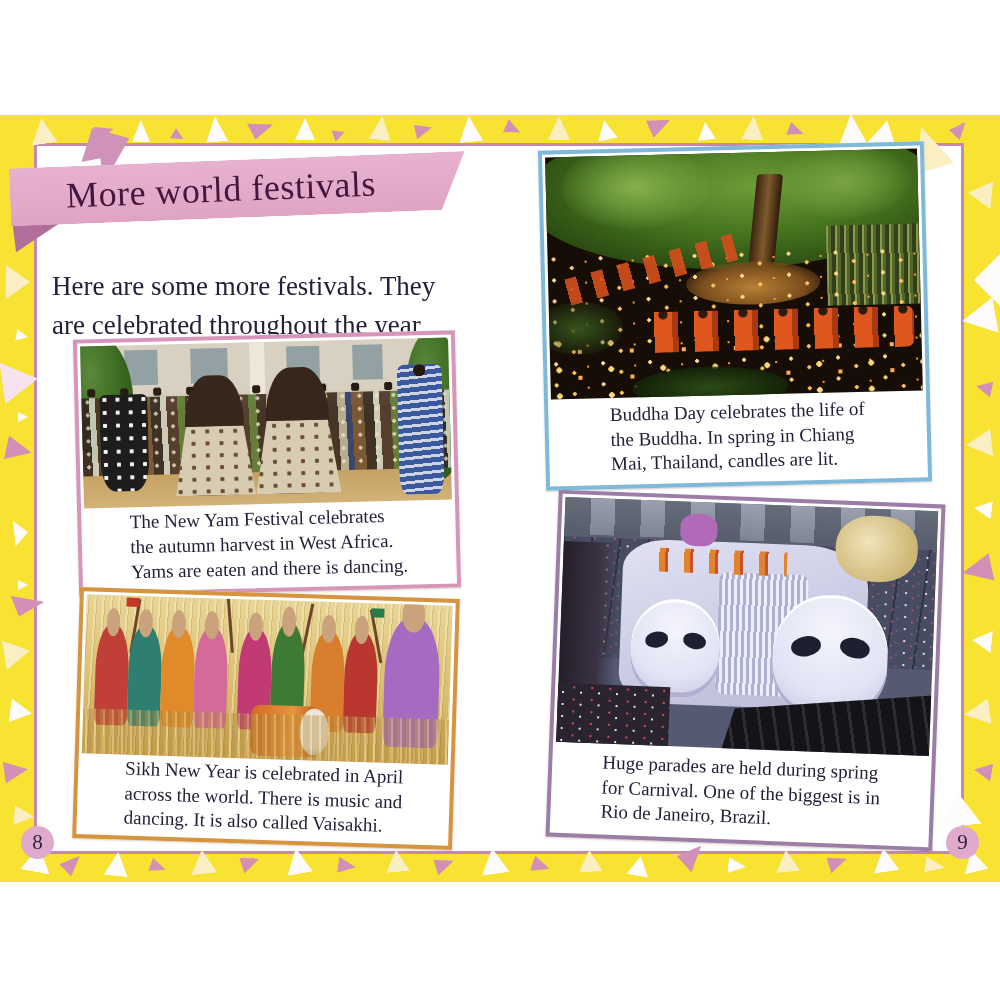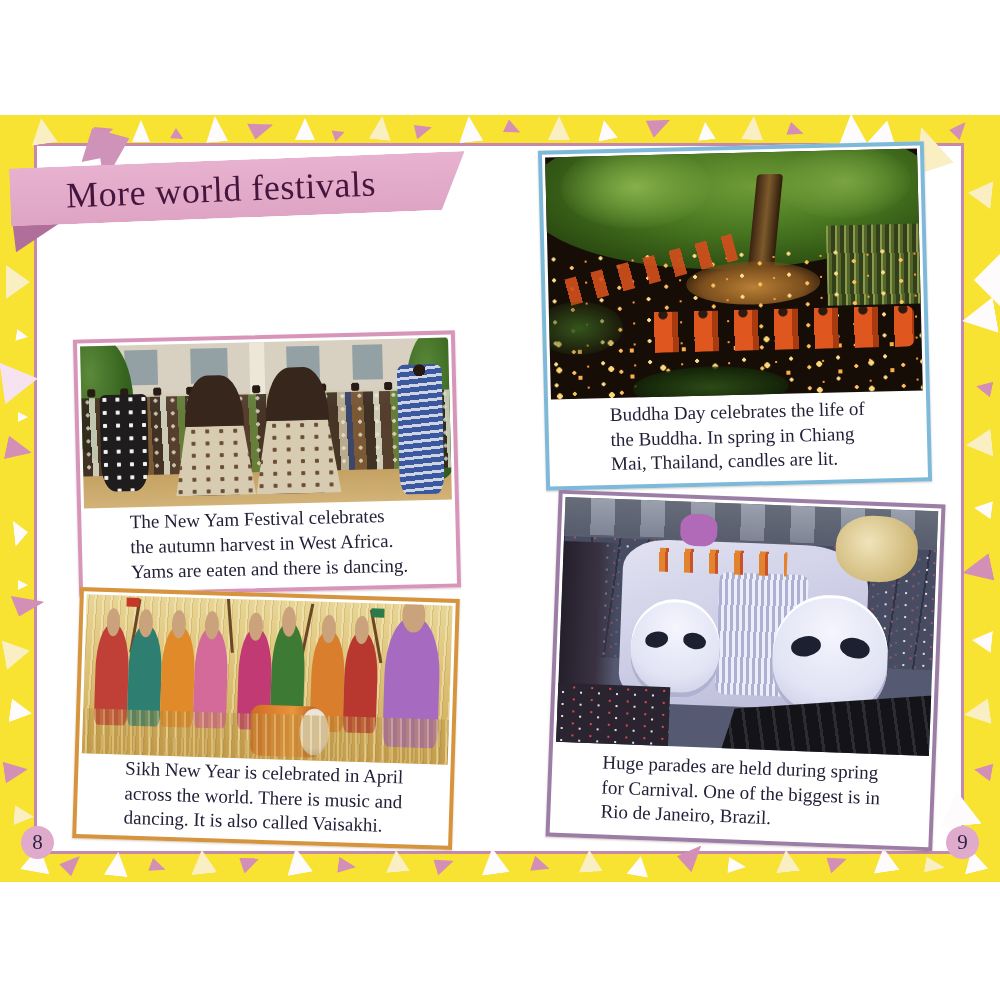--- a/index.html
+++ b/index.html
@@ -233,21 +233,22 @@
       <div class="tri up" style="left: 938px; top: 792px; width: 42px; height: 34px; background: rgb(254, 251, 253); transform: rotate(-6deg);"></div>
     </div>
 
   <div class="banner-tail"></div>
   <div class="banner-fold"></div>
   <div class="banner">
     <span class="banner-title">More world festivals</span>
   </div>
 
   <p class="intro">
-    <br>
+    <span>Here are some more festivals. They</span><br>
+    <span>are celebrated throughout the year.</span>
   </p>
 
   <figure class="card card-new-yam" style="margin: 0px; border-color: rgb(215, 149, 186);">
     <div class="photo photo-yam" title="Dancers at the New Yam Festival in West Africa">
       <div class="win" style="left:12%;width:9%"></div>
       <div class="win" style="left:30%;width:10%"></div>
       <div class="win" style="left:56%;width:9%"></div>
       <div class="win" style="left:74%;width:8%"></div>
       <div class="pillar" style="left:46%"></div>
       <div class="tree" style="left:-14px;top:-10px;width:66px;height:125px"></div>

